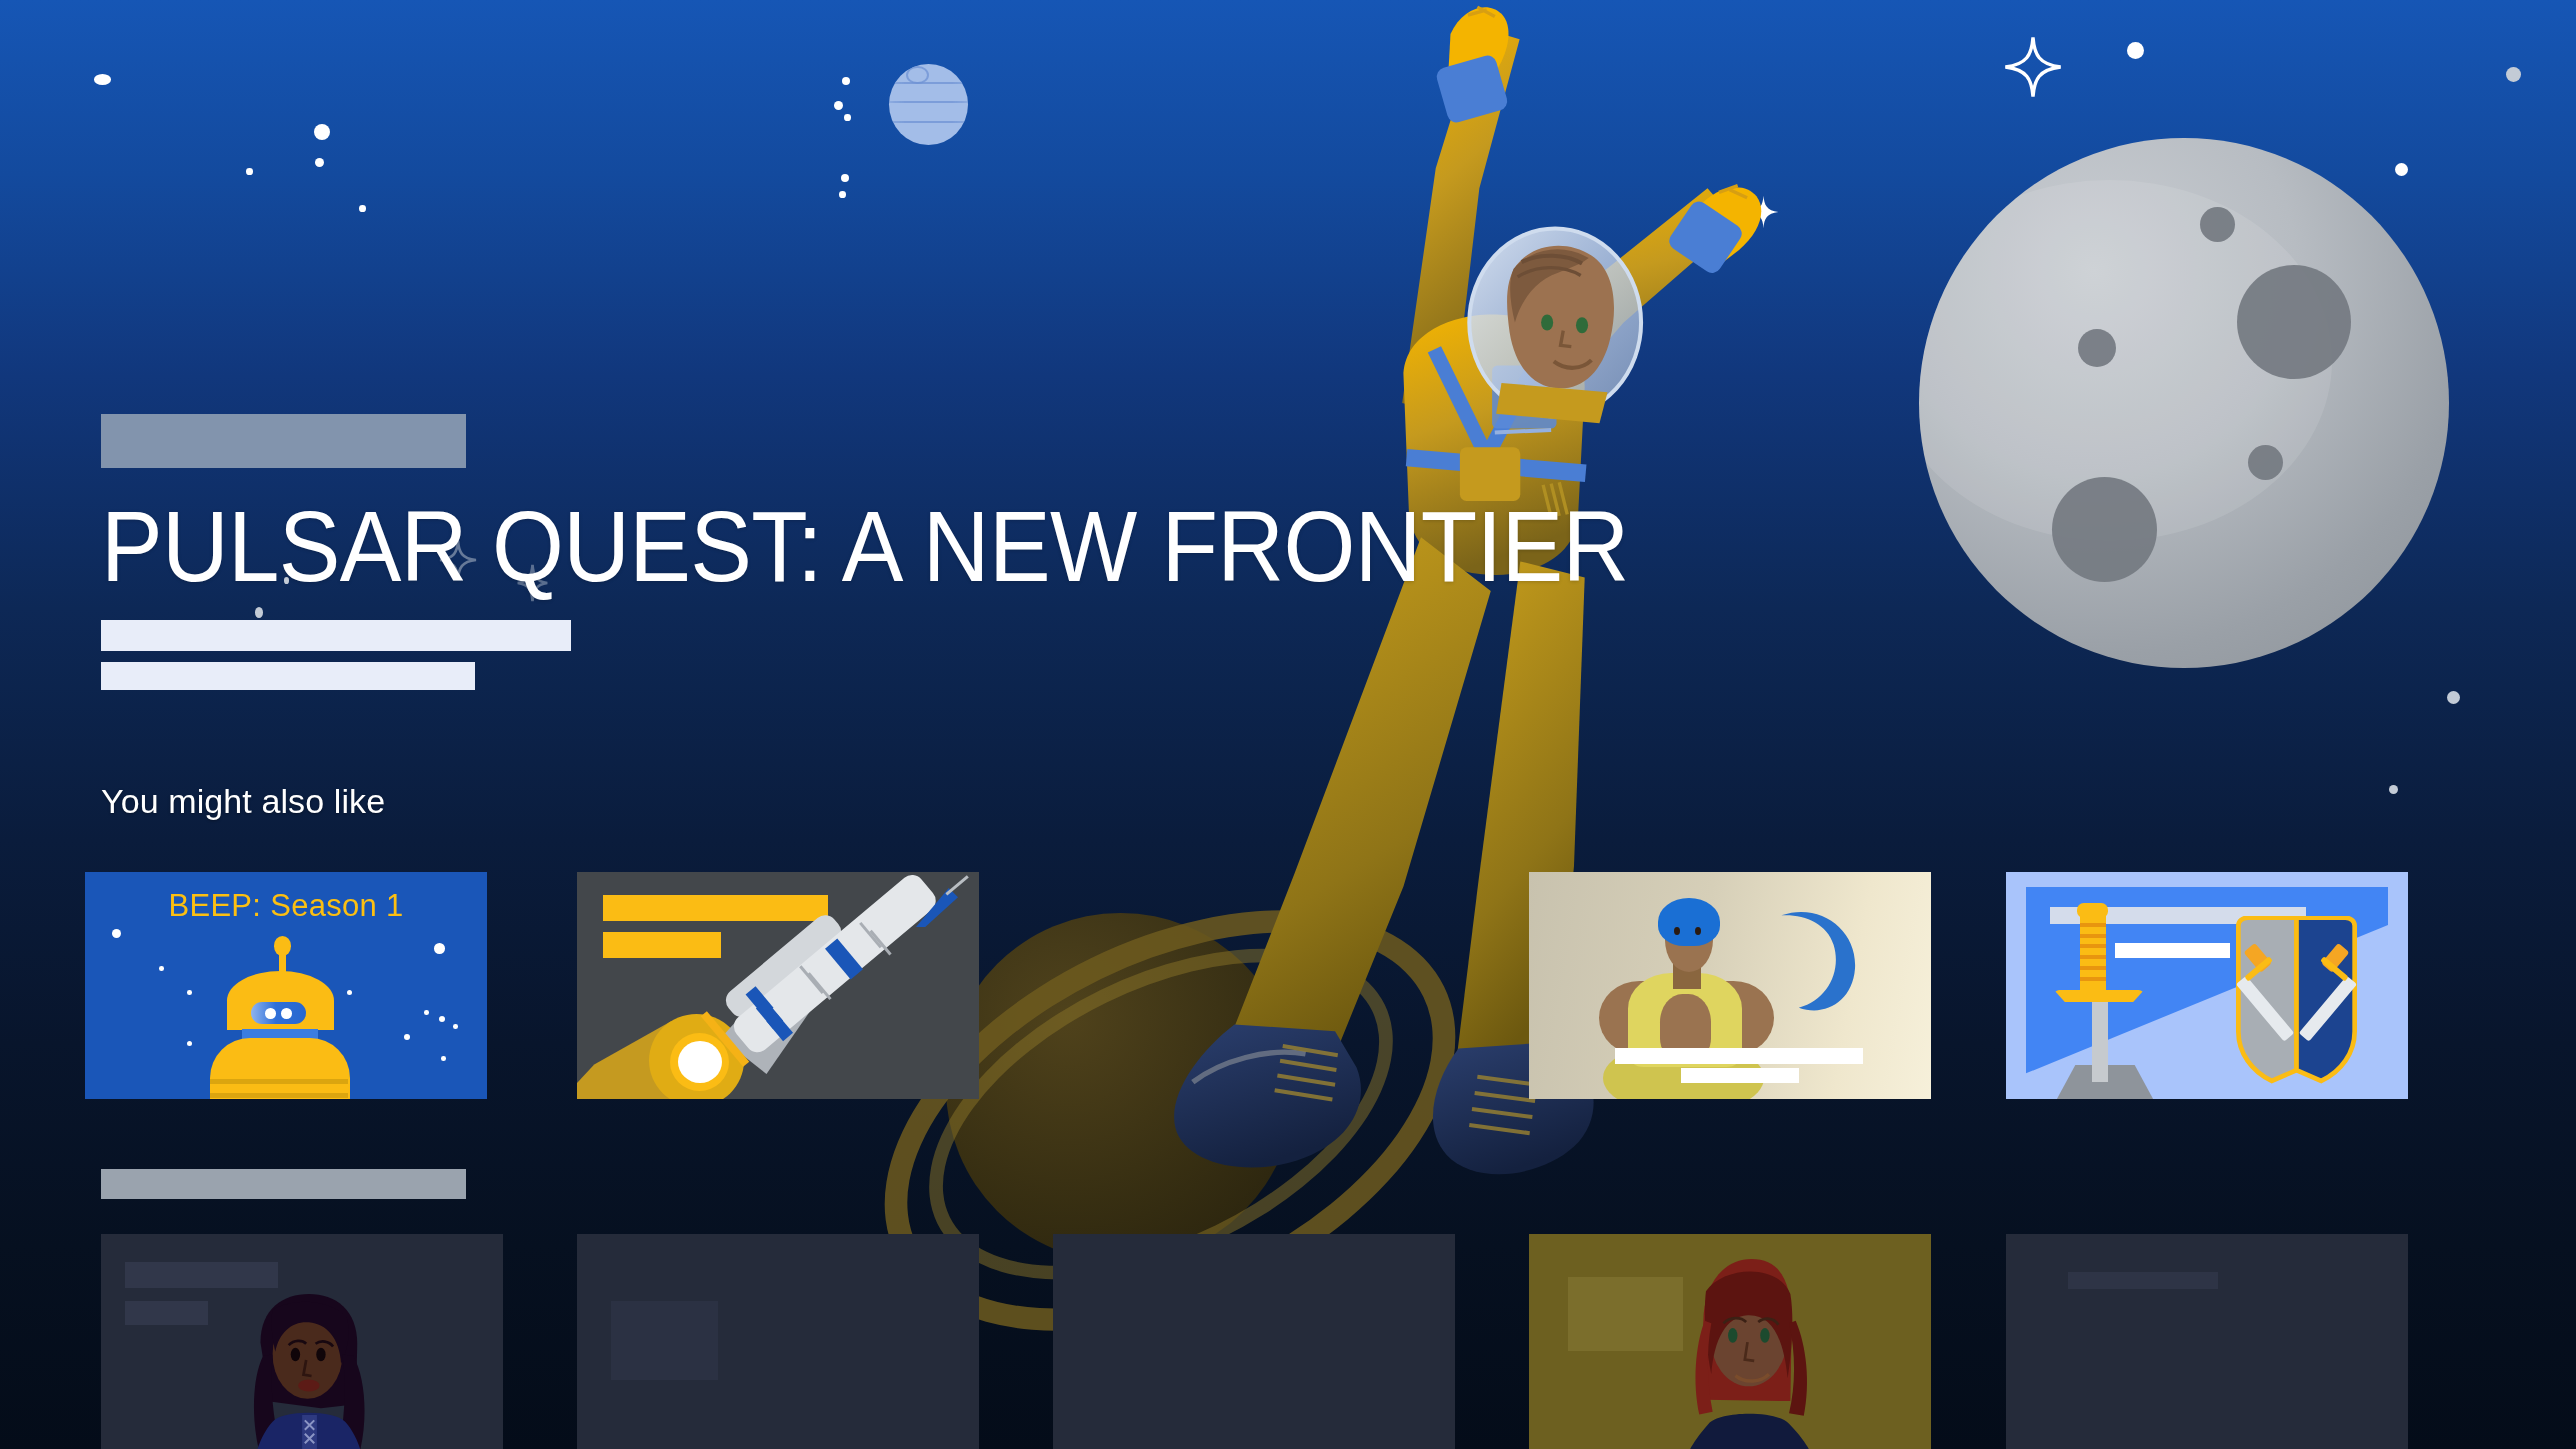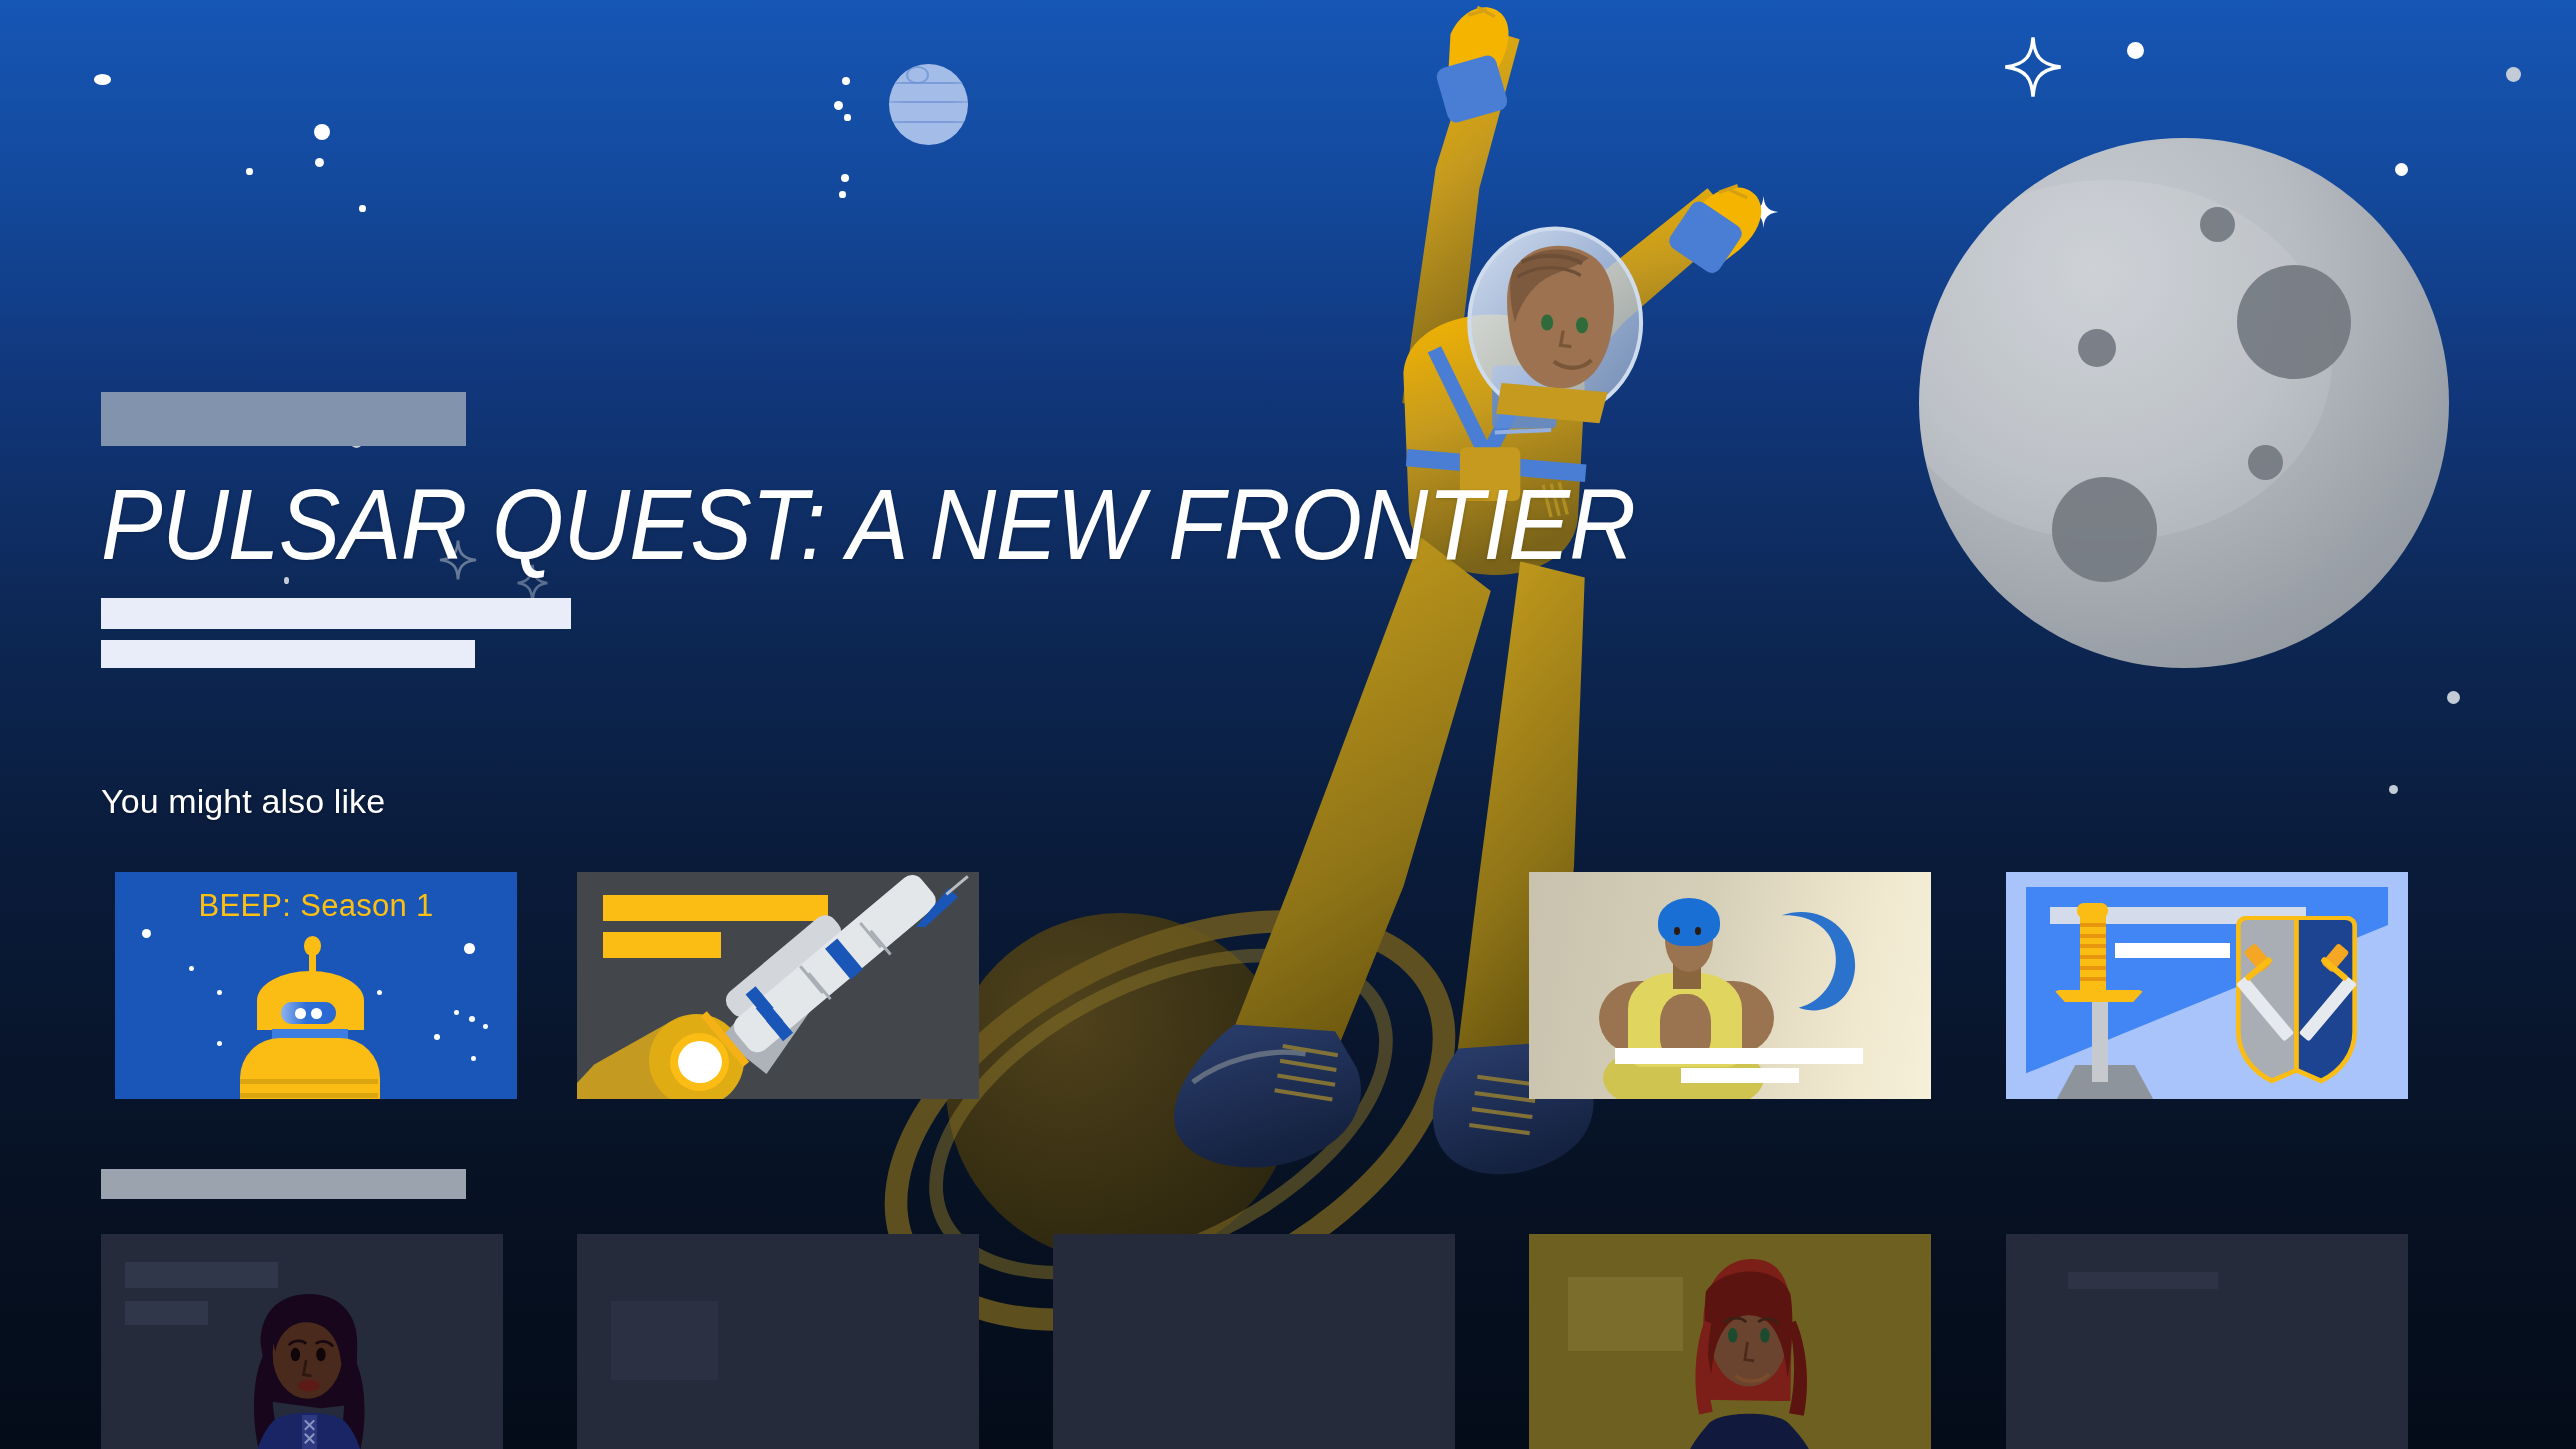--- a/index.html
+++ b/index.html
@@ -55,21 +55,21 @@
     border:23px solid #6d5a1f;opacity:.85;
     transform:rotate(-26deg);
   }
   .ringed .ring.inner{border-color:#8a7328;opacity:.5;}
 
   
   .sparkle{position:absolute;}
   .sparkle svg{display:block;}
 
   
-  .hero{position:absolute;left:101px;top:392px;width:2012px;font-style:italic;}
+  .hero{position:absolute;left:101px;top:414px;width:2012px;}
   .ph-bar{display:block;}
   .ph-eyebrow{width:365px;height:54px;background:#8294ad;}
   .hero-title{
     margin:0;padding:0;
     color:#ffffff;
     font-size:101px;
     line-height:1;
     font-weight:400;
     letter-spacing:-0.7px;
     transform:scaleX(.915);
@@ -319,21 +319,21 @@
 
   <div class="hero">
     <div class="ph-bar ph-eyebrow"></div>
     <h1 class="hero-title" style="margin-top:28px;">PULSAR QUEST: A NEW FRONTIER</h1>
     <div class="ph-bar ph-sub1" style="margin-top:23px;"></div>
     <div class="ph-bar ph-sub2" style="margin-top:10.7px;"></div>
   </div>
 
   <div class="row-label" style="left:101px;top:782px;">You might also like</div>
 
-  <div class="card c-beep" style="left:115px;top:872px;">
+  <div class="card c-beep" style="left:85px;top:872px;">
     <div class="inner">
       <div class="beep-star" style="left:27px;top:57px;width:9.4px;height:9.4px;"></div>
       <div class="beep-star" style="left:74px;top:94px;width:4.7px;height:4.7px;"></div>
       <div class="beep-star" style="left:102px;top:118px;width:4.7px;height:4.7px;"></div>
       <div class="beep-star" style="left:102px;top:169px;width:5.4px;height:5.4px;"></div>
       <div class="beep-star" style="left:262px;top:118px;width:5.4px;height:5.4px;"></div>
       <div class="beep-star" style="left:349px;top:71px;width:10.7px;height:10.7px;"></div>
       <div class="beep-star" style="left:339px;top:138px;width:4.7px;height:4.7px;"></div>
       <div class="beep-star" style="left:354px;top:144px;width:6px;height:6px;"></div>
       <div class="beep-star" style="left:368px;top:152px;width:4.7px;height:4.7px;"></div>

